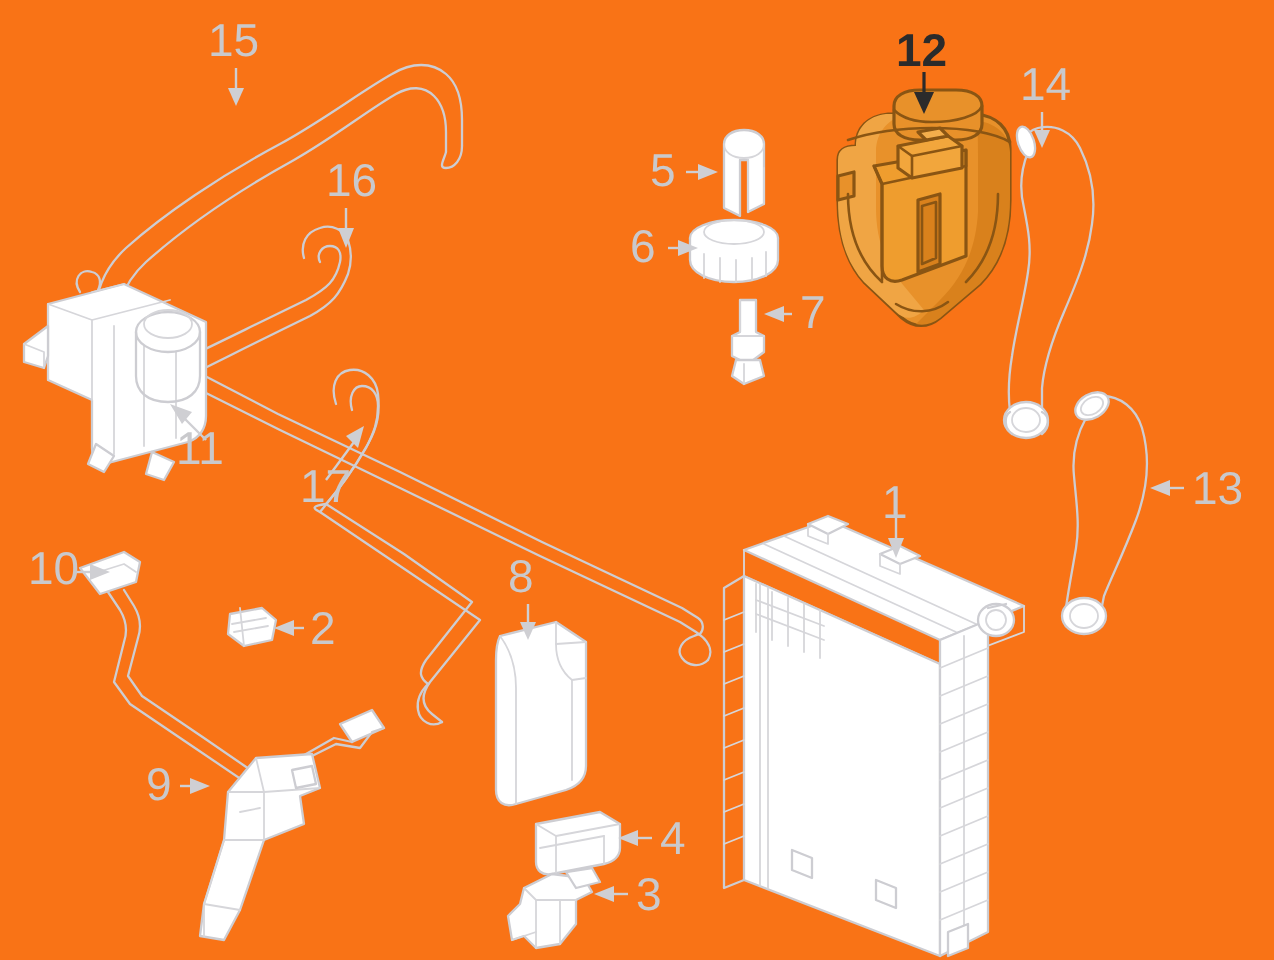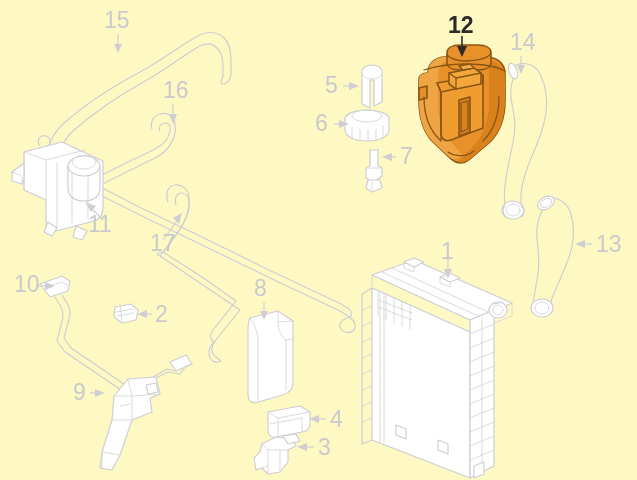--- a/index.html
+++ b/index.html
@@ -8,21 +8,21 @@
     padding: 0;
     background: #ffffff;
   }
   body {
     font-family: "Liberation Sans", sans-serif;
   }
   #diagram-root {
     position: relative;
     width: 637px;
     height: 480px;
-    background: #fef9c3;
+    background: #f97316;
     overflow: hidden;
   }
   #diagram-svg {
     position: absolute;
     top: 0;
     left: 0;
     width: 637px;
     height: 480px;
     display: block;
   }

